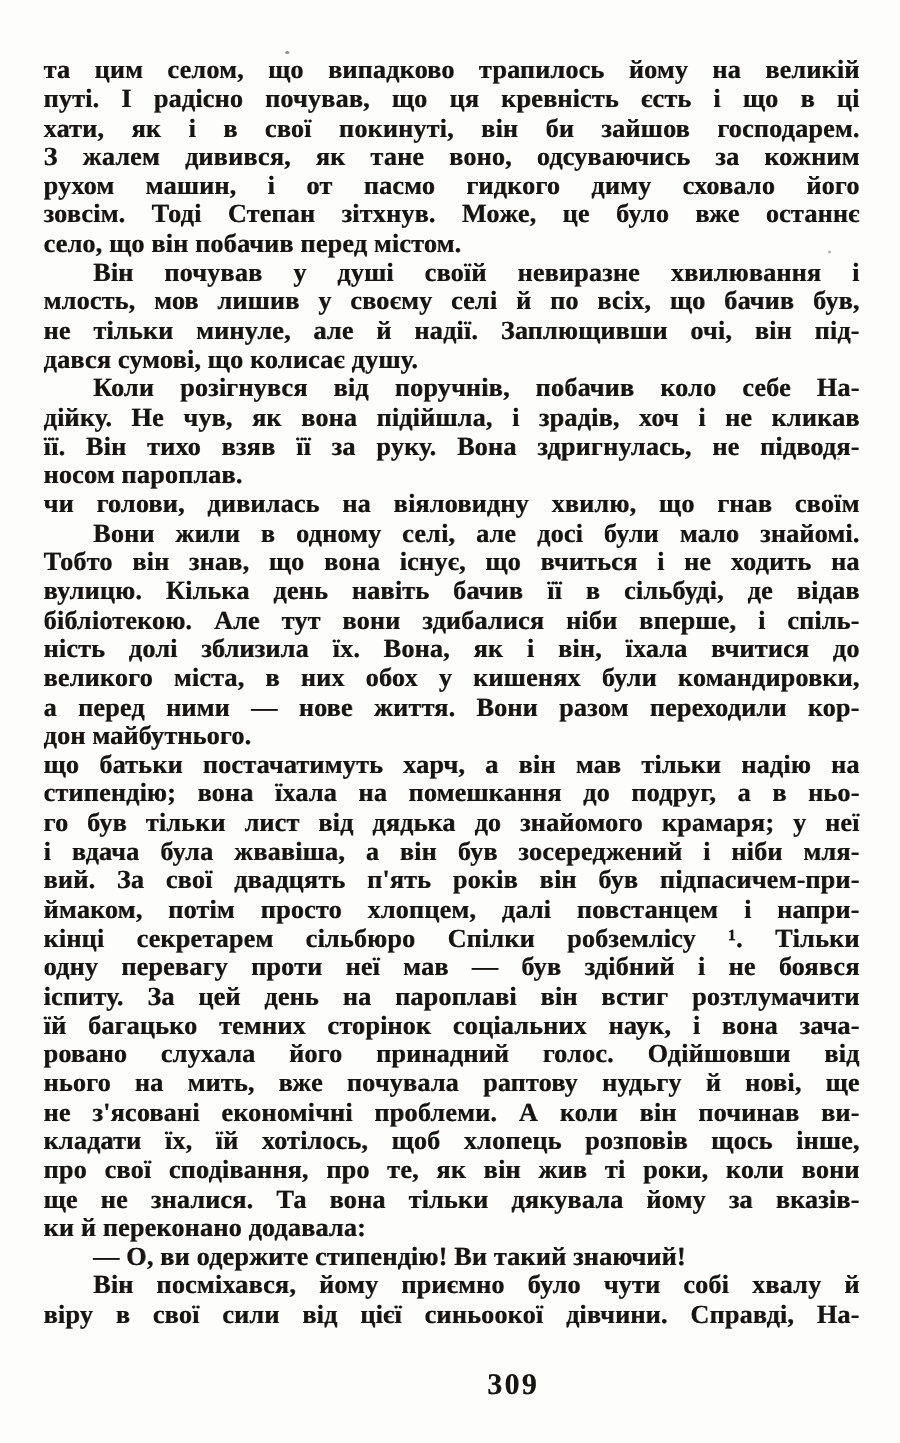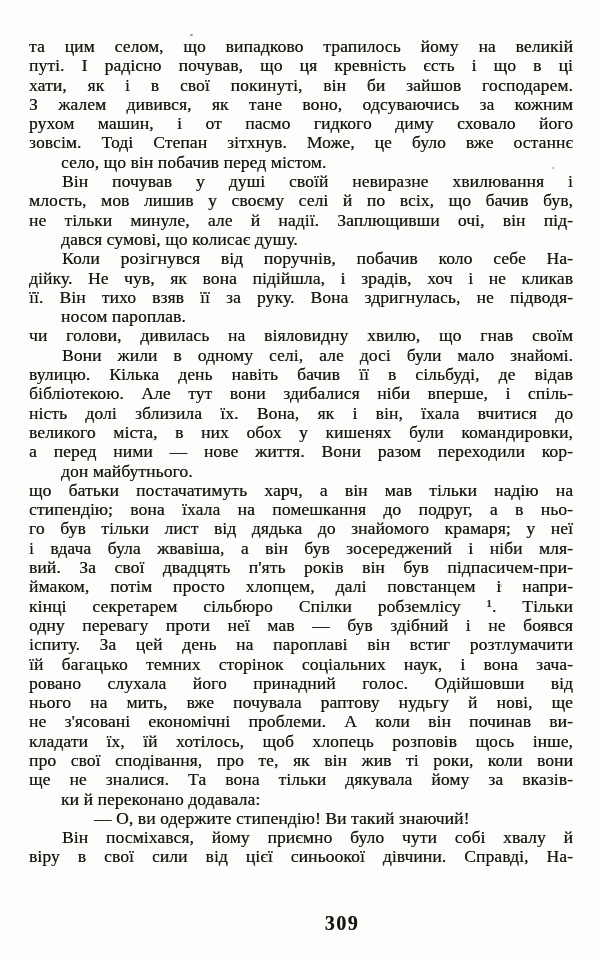--- a/index.html
+++ b/index.html
@@ -16,35 +16,35 @@
     height: 962px;
     background: #fdfdfc;
     font-family: "Liberation Serif", "DejaVu Serif", serif;
     color: #171411;
   }
   .text-column {
     position: absolute;
     left: 29px;
     top: 37px;
     width: 544px;
+    font-weight: bold;
   }
   .line {
     font-size: 17.5px;
     line-height: 19.3px;
     height: 19.3px;
     text-align: justify;
     text-align-last: justify;
     text-justify: inter-word;
     white-space: nowrap-none;
     letter-spacing: 0.1px;
     text-shadow: 0.35px 0 0 rgba(23, 20, 17, 0.65);
   }
   .line.last {
     text-align-last: left;
-    margin-left: 32px;
   }
   .line.indent {
     text-indent: 33px;
   }
   .page-number {
     position: absolute;
     top: 912px;
     left: 0;
     width: 596px;
     text-align: center;
@@ -88,20 +88,21 @@
       </div>
       <div>
         <div class="line indent">Коли розігнувся від поручнів, побачив коло себе На-</div>
         <div class="line">дійку. Не чув, як вона підійшла, і зрадів, хоч і не кликав</div>
         <div class="line">її. Він тихо взяв її за руку. Вона здригнулась, не підводя-</div>
         <div class="line last">носом пароплав.</div>
         <div class="line">чи голови, дивилась на віяловидну хвилю, що гнав своїм</div>
       </div>
       <div>
         <div class="line indent">Вони жили в одному селі, але досі були мало знайомі.</div>
+        <div class="line">Тобто він знав, що вона існує, що вчиться і не ходить на</div>
         <div class="line">вулицю. Кілька день навіть бачив її в сільбуді, де відав</div>
         <div class="line">бібліотекою. Але тут вони здибалися ніби вперше, і спіль-</div>
         <div class="line">ність долі зблизила їх. Вона, як і він, їхала вчитися до</div>
         <div class="line">великого міста, в них обох у кишенях були командировки,</div>
         <div class="line">а перед ними — нове життя. Вони разом переходили кор-</div>
         <div class="line last">дон майбутнього.</div>
       </div>
       <div>
         <div class="line">що батьки постачатимуть харч, а він мав тільки надію на</div>
         <div class="line">стипендію; вона їхала на помешкання до подруг, а в ньо-</div>

